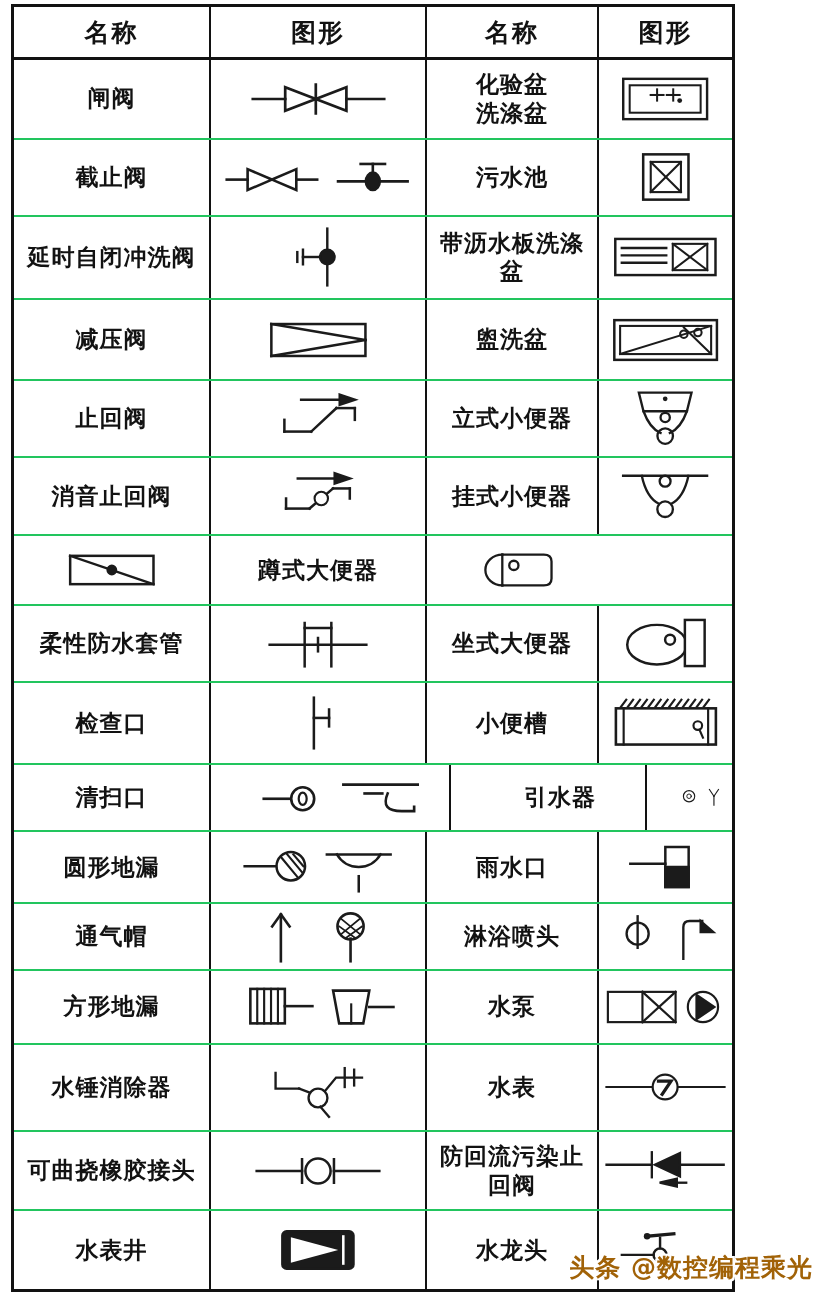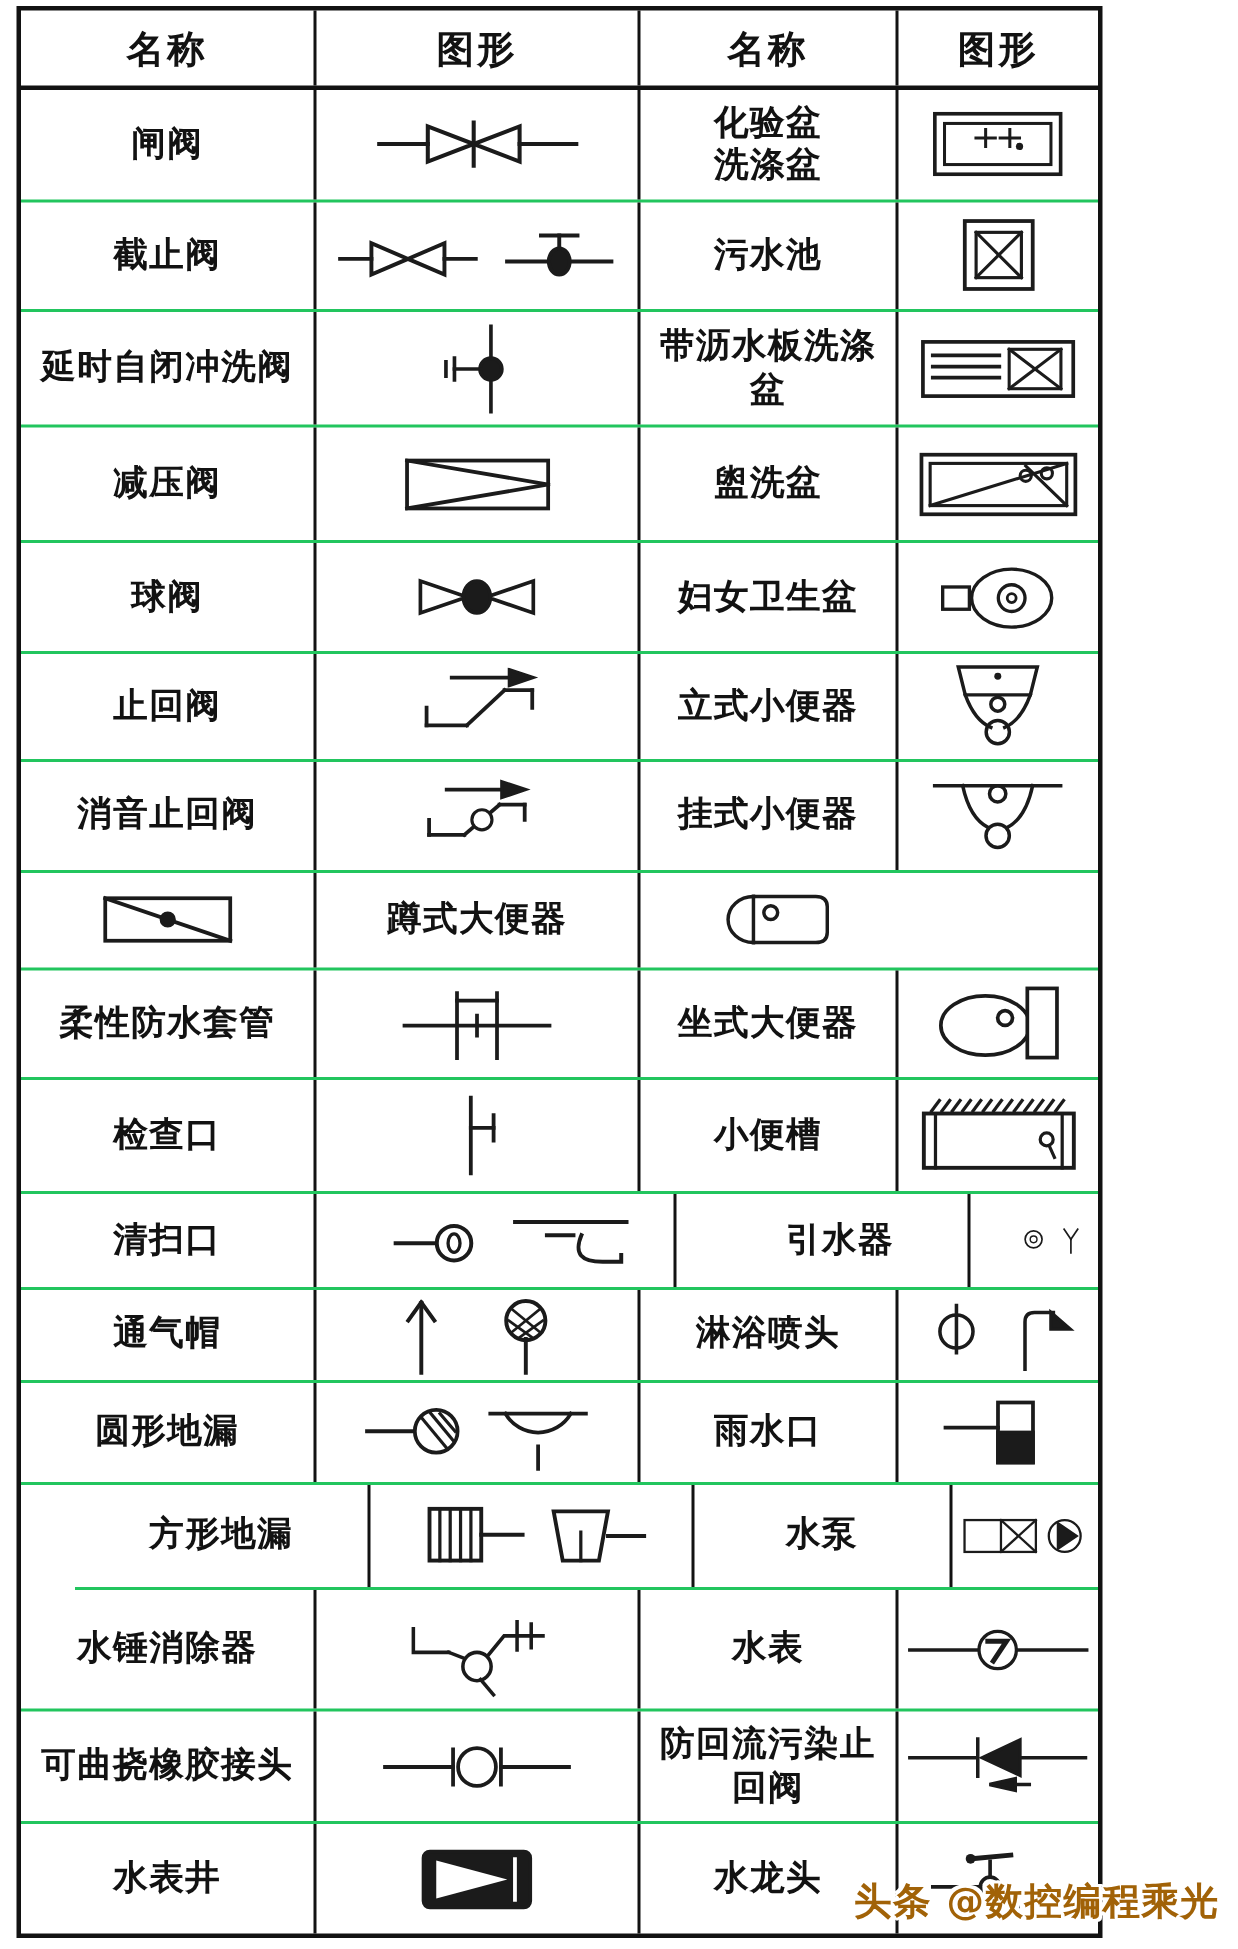--- a/index.html
+++ b/index.html
@@ -152,43 +152,20 @@
             <rect x="4" y="5" width="124" height="48"></rect>
             <rect x="11" y="12" width="110" height="34" stroke-width="2.5"></rect>
             <line x1="11" y1="46" x2="121" y2="12" stroke-width="2.5"></line>
             <line x1="121" y1="46" x2="88" y2="14" stroke-width="2.5"></line>
             <circle cx="88" cy="22" r="4.5" stroke-width="2.5"></circle>
             <circle cx="105" cy="20" r="4.5" stroke-width="2.5"></circle>
           </g>
         </svg>
       </div>
     </div>
-    <div class="row" style="flex: 74 0 0px;">
-      <div class="cell name-cell">球阀</div>
-      <div class="cell symbol-cell">
-        <svg viewBox="0 0 100 44" height="36">
-          <g stroke="#1b1b1b" stroke-width="3" fill="none" stroke-linecap="square">
-            <polygon points="4,9 4,35 42,22"></polygon>
-            <polygon points="96,9 96,35 58,22"></polygon>
-            <ellipse cx="50" cy="22" rx="11" ry="13" fill="#1b1b1b"></ellipse>
-          </g>
-        </svg>
-      </div>
-      <div class="cell name-cell">妇女卫生盆</div>
-      <div class="cell symbol-cell last">
-        <svg viewBox="0 0 112 62" height="46">
-          <g stroke="#1b1b1b" stroke-width="3" fill="none" stroke-linecap="square">
-            <rect x="6" y="22" width="24" height="20"></rect>
-            <ellipse cx="68" cy="32" rx="36" ry="26"></ellipse>
-            <circle cx="68" cy="32" r="12"></circle>
-            <circle cx="68" cy="32" r="4" stroke-width="2.5"></circle>
-          </g>
-        </svg>
-      </div>
-    </div>
     <div class="row" style="flex: 72 0 0px;">
       <div class="cell name-cell">止回阀</div>
       <div class="cell symbol-cell">
         <svg viewBox="0 0 100 62" height="52">
           <g stroke="#1b1b1b" stroke-width="3" fill="none" stroke-linecap="square">
             <line x1="30" y1="8" x2="76" y2="8"></line>
             <polygon points="76,2 76,14 94,8" fill="#1b1b1b"></polygon>
             <line x1="10" y1="32" x2="10" y2="46"></line>
             <line x1="10" y1="46" x2="42" y2="46"></line>
             <line x1="42" y1="46" x2="72" y2="18"></line>
@@ -345,20 +322,49 @@
           <g stroke="#1b1b1b" stroke-width="3" fill="none" stroke-linecap="square">
             <circle cx="32" cy="26" r="15"></circle>
             <circle cx="32" cy="26" r="6" stroke-width="2.5"></circle>
             <line x1="86" y1="8" x2="98" y2="26"></line>
             <line x1="110" y1="8" x2="98" y2="26"></line>
             <line x1="98" y1="26" x2="98" y2="50"></line>
           </g>
         </svg>
       </div>
     </div>
+    <div class="row" style="flex: 68 0 0px;">
+      <div class="cell name-cell">圆形地漏</div>
+      <div class="cell symbol-cell">
+        <svg viewBox="0 0 180 62" height="52">
+          <g stroke="#1b1b1b" stroke-width="3" fill="none" stroke-linecap="square">
+            <line x1="2" y1="30" x2="39" y2="30"></line>
+            <circle cx="57" cy="30" r="17"></circle>
+            <g stroke-width="2.5">
+              <line x1="46" y1="20" x2="65" y2="43"></line>
+              <line x1="52" y1="15" x2="71" y2="38"></line>
+              <line x1="60" y1="16" x2="72" y2="30"></line>
+            </g>
+            <line x1="100" y1="16" x2="176" y2="16"></line>
+            <path d="M112,16 A30,30 0 0 0 164,16"></path>
+            <line x1="138" y1="42" x2="138" y2="60"></line>
+          </g>
+        </svg>
+      </div>
+      <div class="cell name-cell">雨水口</div>
+      <div class="cell symbol-cell last">
+        <svg viewBox="0 0 92 60" height="50">
+          <g stroke="#1b1b1b" stroke-width="3" fill="none" stroke-linecap="square">
+            <line x1="4" y1="26" x2="46" y2="26"></line>
+            <rect x="46" y="6" width="28" height="48"></rect>
+            <rect x="46" y="30" width="28" height="24" fill="#1b1b1b"></rect>
+          </g>
+        </svg>
+      </div>
+    </div>
     <div class="row" style="flex: 62 0 0px;">
       <div class="cell name-cell">通气帽</div>
       <div class="cell symbol-cell">
         <svg viewBox="0 0 150 62" height="54">
           <g stroke="#1b1b1b" stroke-width="3" fill="none" stroke-linecap="square">
             <line x1="32" y1="60" x2="32" y2="8"></line>
             <line x1="32" y1="6" x2="22" y2="20"></line>
             <line x1="32" y1="6" x2="42" y2="20"></line>
             <line x1="112" y1="60" x2="112" y2="34"></line>
             <circle cx="112" cy="20" r="15"></circle>
@@ -376,50 +382,21 @@
         <svg viewBox="0 0 132 66" height="52">
           <g stroke="#1b1b1b" stroke-width="3" fill="none" stroke-linecap="square">
             <circle cx="30" cy="30" r="14"></circle>
             <line x1="30" y1="8" x2="30" y2="48"></line>
             <path d="M88,62 L88,22 Q88,14 96,14 L112,14"></path>
             <polygon points="110,14 126,28 110,28" fill="#1b1b1b"></polygon>
           </g>
         </svg>
       </div>
     </div>
-    <div class="row" style="flex: 68 0 0px;">
-      <div class="cell name-cell">圆形地漏</div>
-      <div class="cell symbol-cell">
-        <svg viewBox="0 0 180 62" height="52">
-          <g stroke="#1b1b1b" stroke-width="3" fill="none" stroke-linecap="square">
-            <line x1="2" y1="30" x2="39" y2="30"></line>
-            <circle cx="57" cy="30" r="17"></circle>
-            <g stroke-width="2.5">
-              <line x1="46" y1="20" x2="65" y2="43"></line>
-              <line x1="52" y1="15" x2="71" y2="38"></line>
-              <line x1="60" y1="16" x2="72" y2="30"></line>
-            </g>
-            <line x1="100" y1="16" x2="176" y2="16"></line>
-            <path d="M112,16 A30,30 0 0 0 164,16"></path>
-            <line x1="138" y1="42" x2="138" y2="60"></line>
-          </g>
-        </svg>
-      </div>
-      <div class="cell name-cell">雨水口</div>
-      <div class="cell symbol-cell last">
-        <svg viewBox="0 0 92 60" height="50">
-          <g stroke="#1b1b1b" stroke-width="3" fill="none" stroke-linecap="square">
-            <line x1="4" y1="26" x2="46" y2="26"></line>
-            <rect x="46" y="6" width="28" height="48"></rect>
-            <rect x="46" y="30" width="28" height="24" fill="#1b1b1b"></rect>
-          </g>
-        </svg>
-      </div>
-    </div>
-    <div class="row" style="flex: 70 0 0px; margin-left: 36px;">
+    <div class="row" style="flex: 70 0 0px;">
       <div class="cell name-cell">方形地漏</div>
       <div class="cell symbol-cell">
         <svg viewBox="0 0 180 58" height="50">
           <g stroke="#1b1b1b" stroke-width="3" fill="none" stroke-linecap="square">
             <rect x="12" y="8" width="40" height="40"></rect>
             <g stroke-width="2.5">
               <line x1="20" y1="8" x2="20" y2="48"></line>
               <line x1="28" y1="8" x2="28" y2="48"></line>
               <line x1="36" y1="8" x2="36" y2="48"></line>
               <line x1="44" y1="8" x2="44" y2="48"></line>

